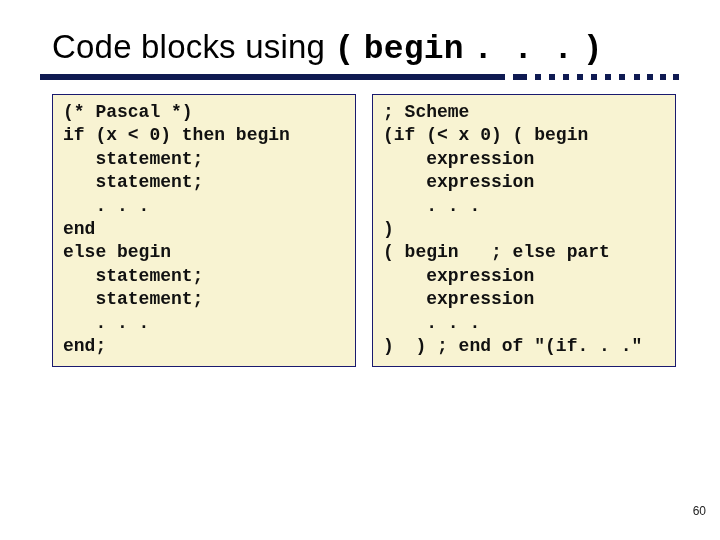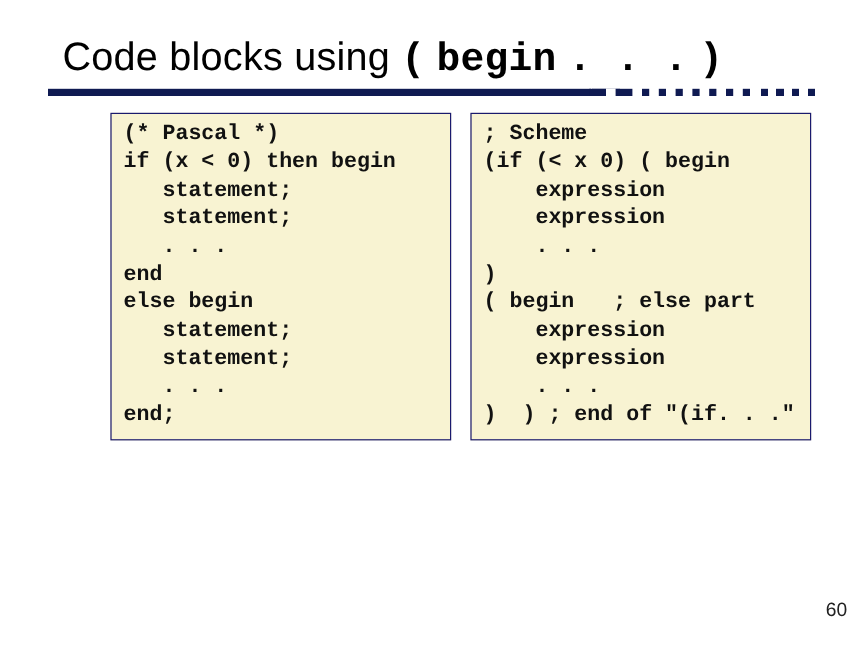--- a/index.html
+++ b/index.html
@@ -91,21 +91,20 @@
     margin-top: 2px;
   }
   .syntax-line .mono {
     font-size: 20px;
   }
 
   .codeboxes {
     display: flex;
     gap: 16px;
     margin-top: 14px;
-    margin-left: 40px;
   }
   .codebox {
     flex: 1 1 0;
     background: #f8f3d2;
     border: 1.5px solid #1a1a6e;
     padding: 6px 10px 8px 10px;
     box-sizing: border-box;
   }
   .codebox pre {
     margin: 0;
@@ -114,21 +113,21 @@
     font-weight: bold;
     line-height: 1.3;
     white-space: pre;
     color: #111;
   }
 
   .pagenum {
     position: absolute;
     right: 14px;
     bottom: 22px;
-    font-size: 16px;
+    font-size: 12px;
     color: #222;
   }
 </style>
 </head>
 <body>
 
 <div class="slide">
 
   <h1 class="title">
     <span>Code blocks using</span>

